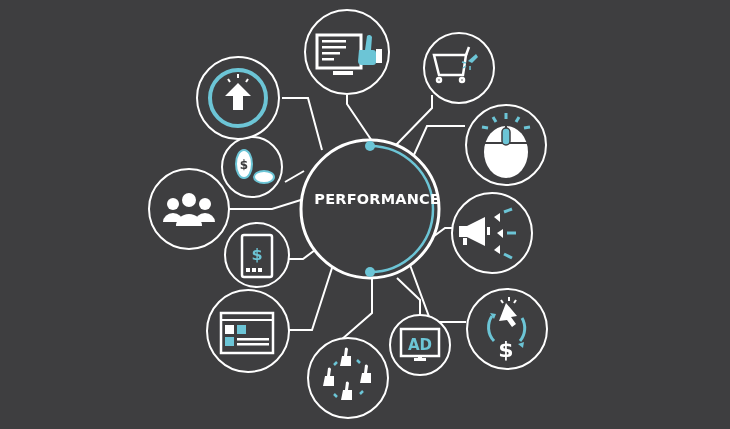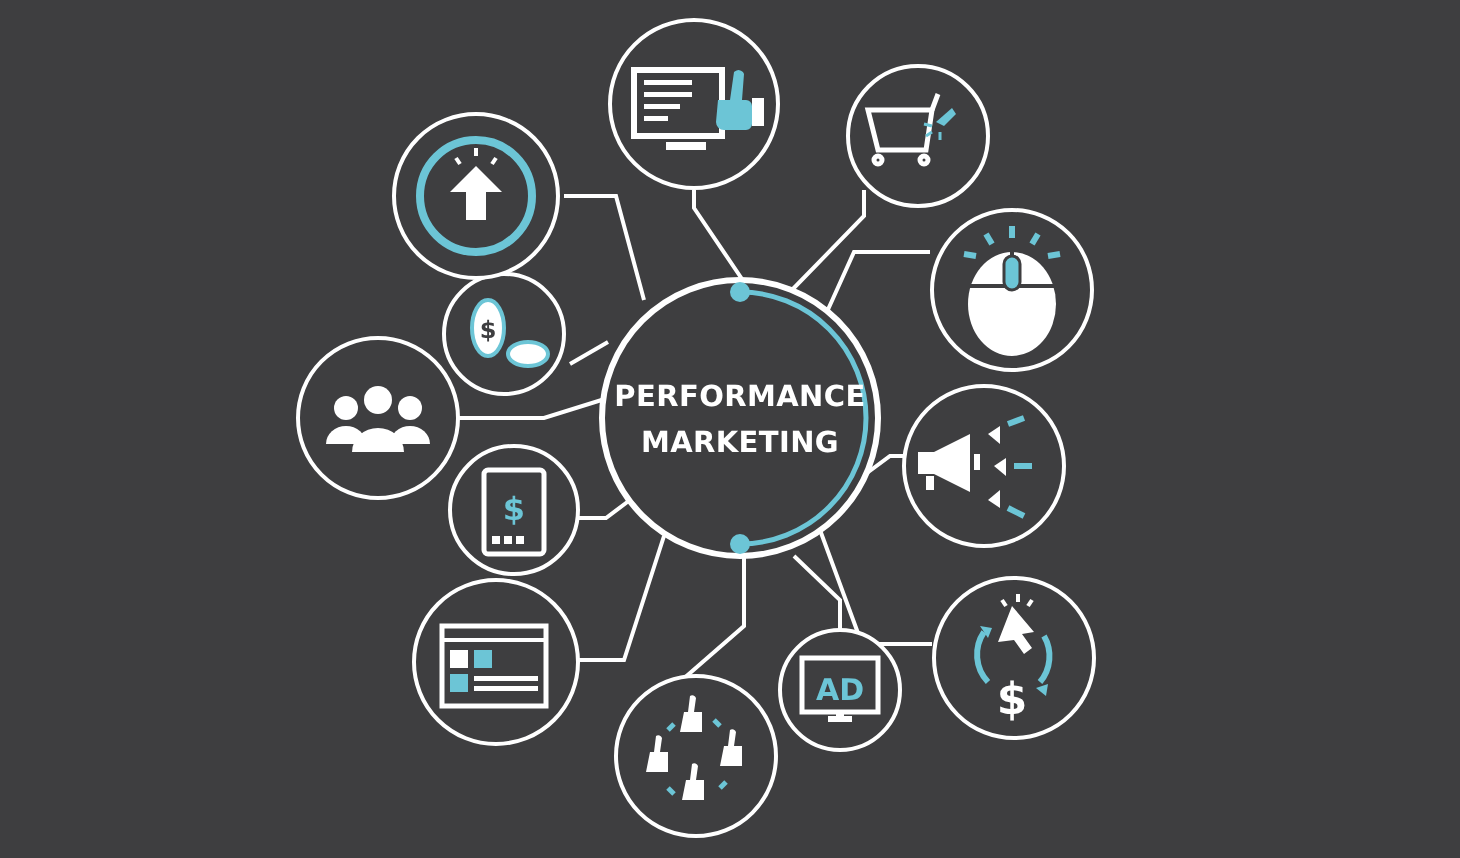--- a/index.html
+++ b/index.html
@@ -1,18 +1,18 @@
 <!DOCTYPE html>
 <html><head>
 <meta charset="utf-8">
 <style>
   html, body { margin: 0; padding: 0; }
   body { width: 730px; height: 429px; background: #3e3e40; overflow: hidden; position: relative; font-family: "DejaVu Sans", sans-serif; }
   #stage { position: absolute; left: 0; top: 0; width: 730px; height: 429px; }
-  .hub-label { position: absolute; left: 300px; top: 188px; width: 140px; text-align: center; color: #ffffff; font-family: "DejaVu Sans", sans-serif; font-weight: bold; font-size: 14.5px; line-height: 23px; letter-spacing: 0.2px; }
+  .hub-label { position: absolute; left: 300px; top: 188px; width: 140px; text-align: right; color: #ffffff; font-family: "DejaVu Sans", sans-serif; font-weight: bold; font-size: 14.5px; line-height: 23px; letter-spacing: 0.2px; }
 </style>
 </head>
 <body>
 
 <svg id="stage" width="730" height="429" viewBox="0 0 730 429" xmlns="http://www.w3.org/2000/svg">
 
   <g fill="none" stroke="#ffffff" stroke-width="2">
     <polyline points="347,95 347,104 372,141"></polyline>
     <polyline points="432,95 432,108 395,146"></polyline>
     <polyline points="465,126 427,126 413,157"></polyline>
@@ -191,14 +191,13 @@
         <line x1="238" y1="74" x2="238" y2="78"></line>
         <line x1="228" y1="79" x2="230" y2="82"></line>
         <line x1="248" y1="79" x2="246" y2="82"></line>
       </g>
     </g>
   </g>
 </svg>
 
 <div class="hub-label">
   <div>PERFORMANCE</div>
-  <div>MARKETING</div>
 </div>
 
 </body></html>

